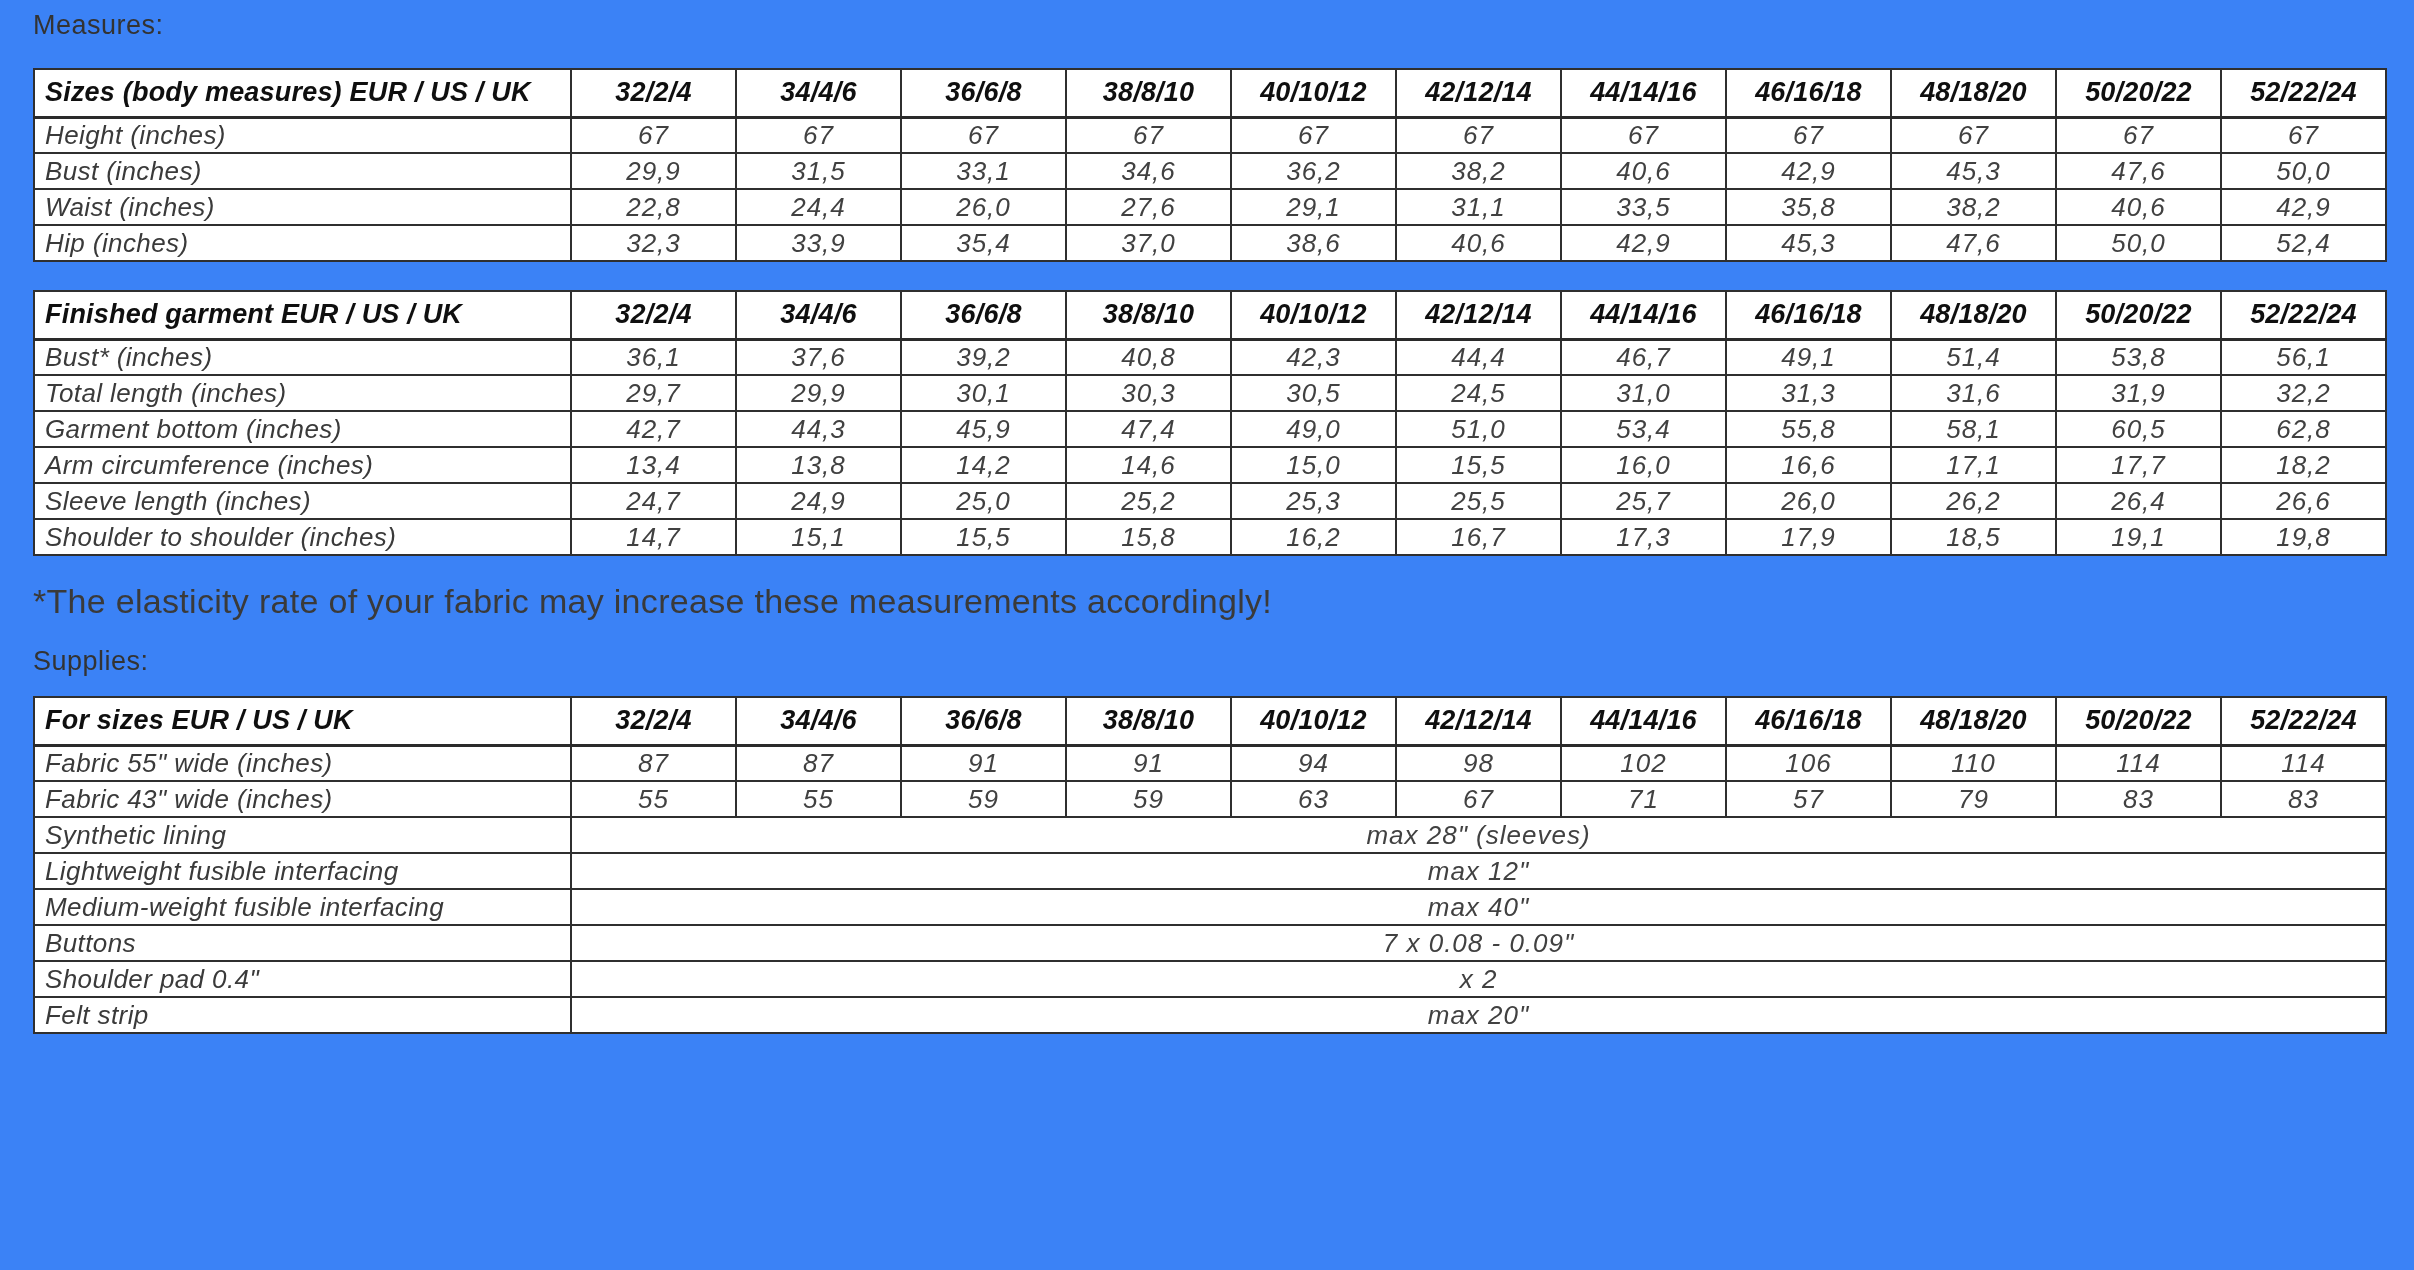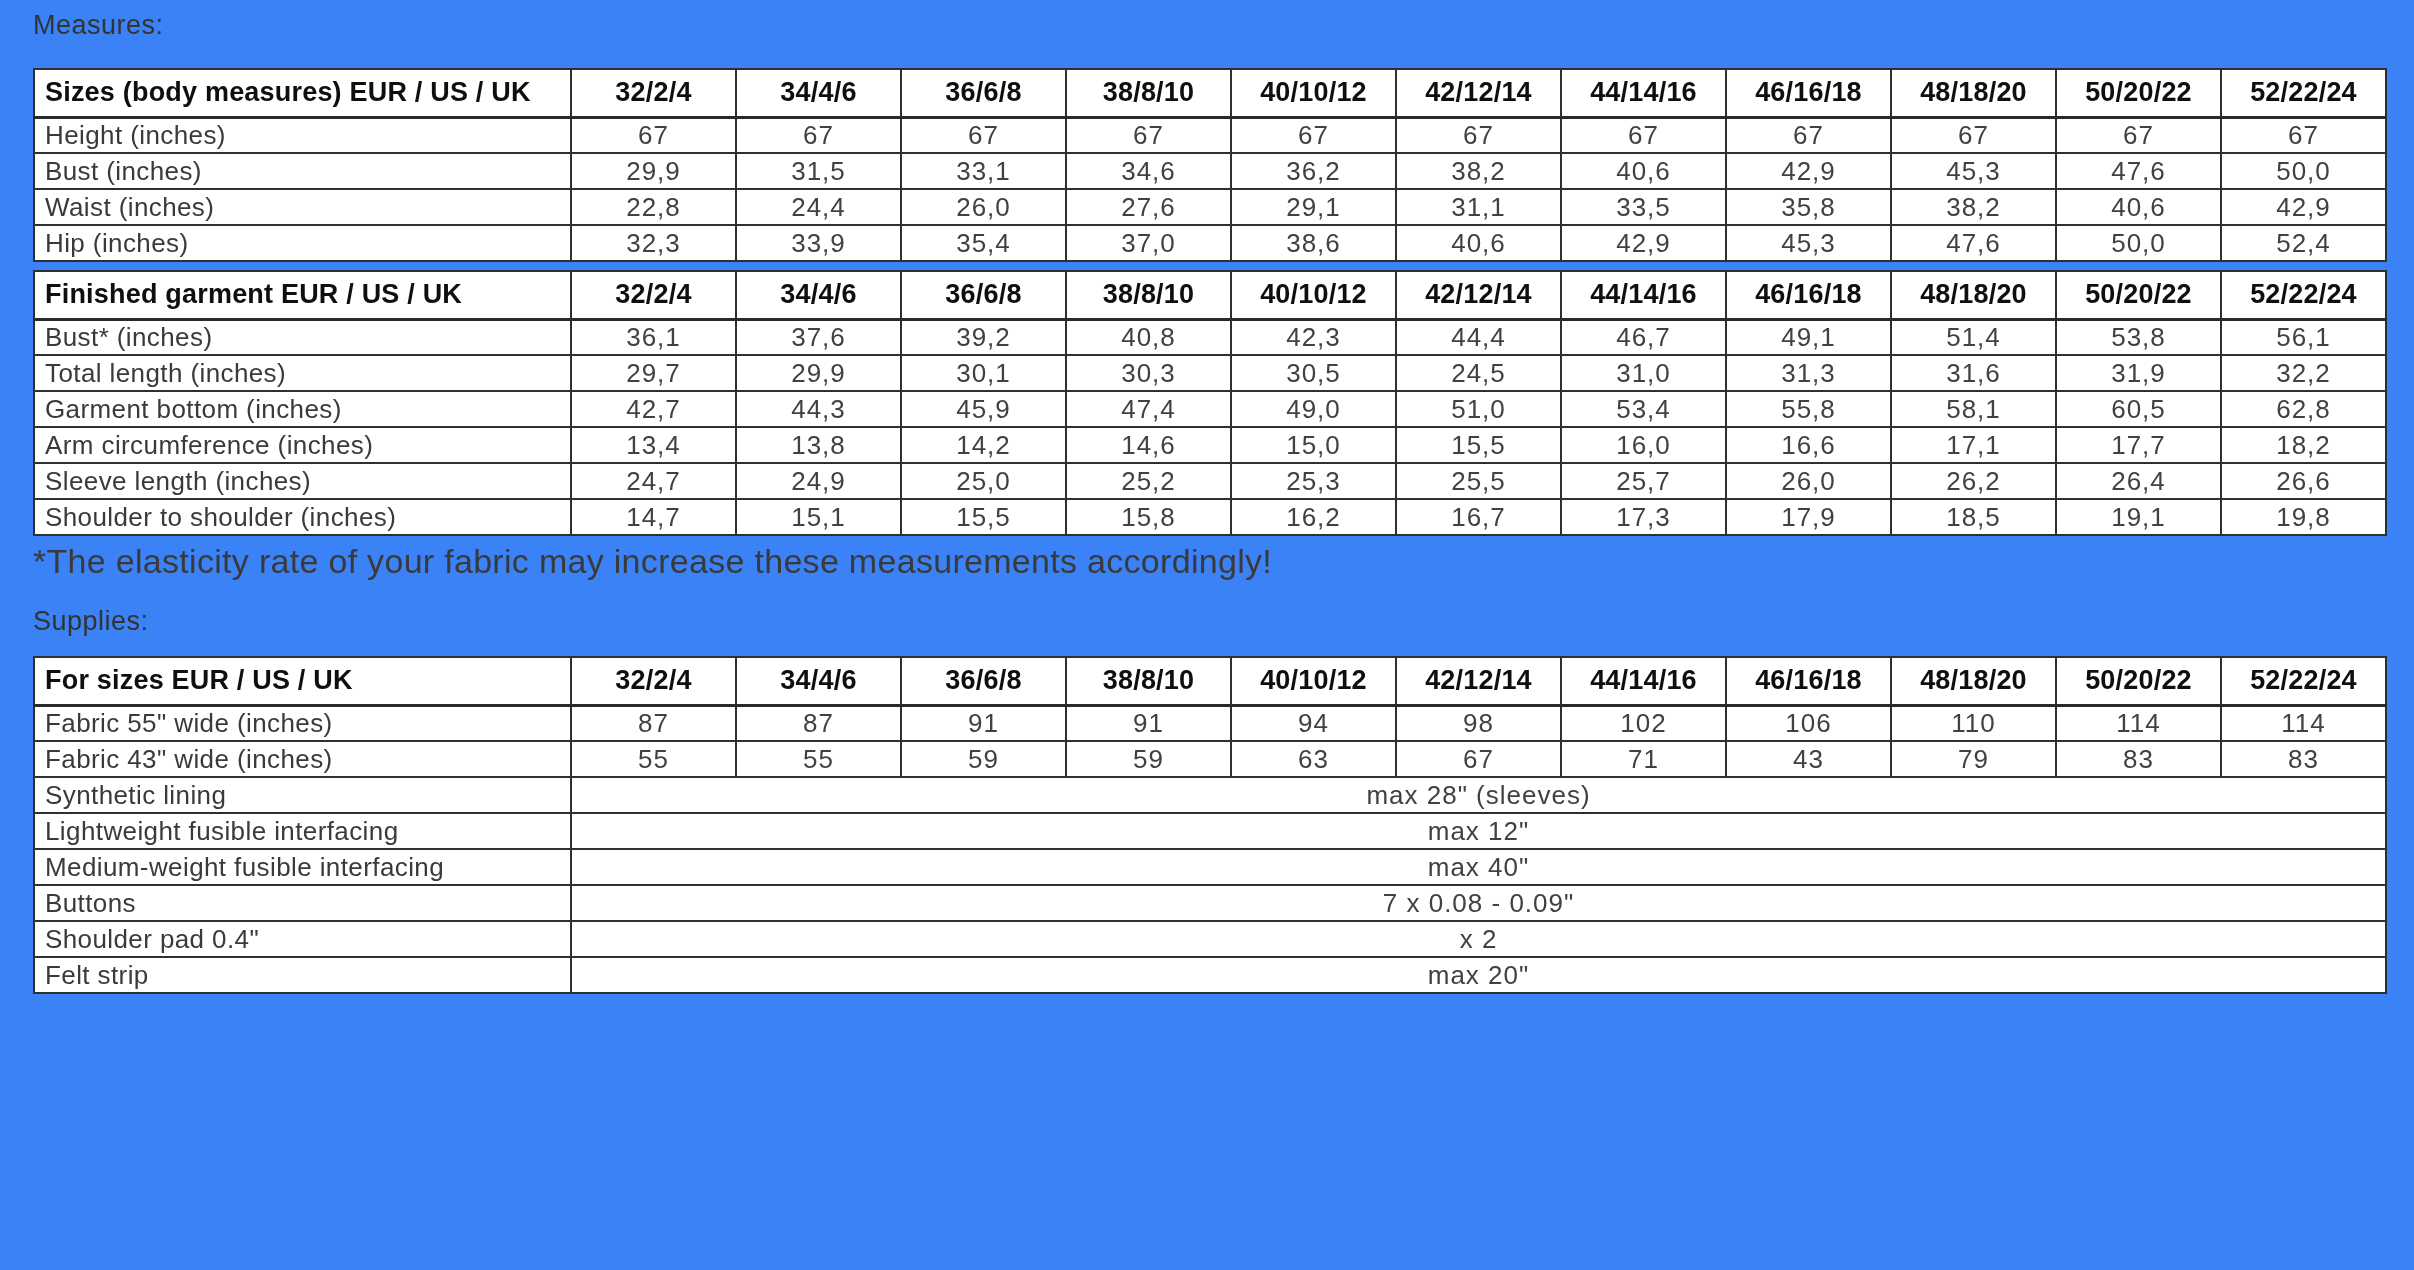--- a/index.html
+++ b/index.html
@@ -2,21 +2,21 @@
 <html><head>
 <meta charset="utf-8">
 <style>
   html,body{margin:0;padding:0;background:#ffffff;}
   body{font-family:"Liberation Sans", sans-serif; color:#3c3c3c;}
   .page{width:2414px;height:1270px;box-sizing:border-box;padding:8px 26px 0 33px;background:#3b82f6;overflow:hidden;}
   .section-label{font-size:27px;font-weight:400;color:#333;height:34px;line-height:34px;letter-spacing:0.5px;}
   .measures-label{margin-bottom:26px;}
   .supplies-label{margin-top:26px;margin-bottom:18px;}
   table{border-collapse:collapse;table-layout:fixed;width:2353px;background:#fff;}
-  .tbl{margin-bottom:8px;}
+  .tbl{margin-bottom:28px;font-style:italic;}
   th,td{border:2px solid #2f2f2f;box-sizing:border-box;overflow:hidden;white-space:nowrap;}
   thead th{border-bottom:3px solid #2a2a2a;font-weight:bold;color:#0f0f0f;font-size:27px;height:48px;text-align:center;letter-spacing:0.2px;}
   thead th.corner{text-align:left;padding-left:10px;}
   tbody th{text-align:left;font-weight:400;padding-left:10px;font-size:26px;height:36px;color:#3a3a3a;letter-spacing:0.4px;}
   tbody td{text-align:center;font-size:26px;color:#414141;letter-spacing:1px;}
   .footnote{font-size:34px;color:#3a3a3a;height:34px;line-height:34px;margin-top:8px;letter-spacing:0.3px;}
 </style>
 </head>
 <body>
 
@@ -256,21 +256,21 @@
         </tr>
         <tr>
           <th>Fabric 43" wide (inches)</th>
           <td>55</td>
           <td>55</td>
           <td>59</td>
           <td>59</td>
           <td>63</td>
           <td>67</td>
           <td>71</td>
-          <td>43</td>
+          <td>57</td>
           <td>79</td>
           <td>83</td>
           <td>83</td>
         </tr>
         <tr>
           <th>Synthetic lining</th>
           <td colspan="11">max 28" (sleeves)</td>
         </tr>
         <tr>
           <th>Lightweight fusible interfacing</th>

